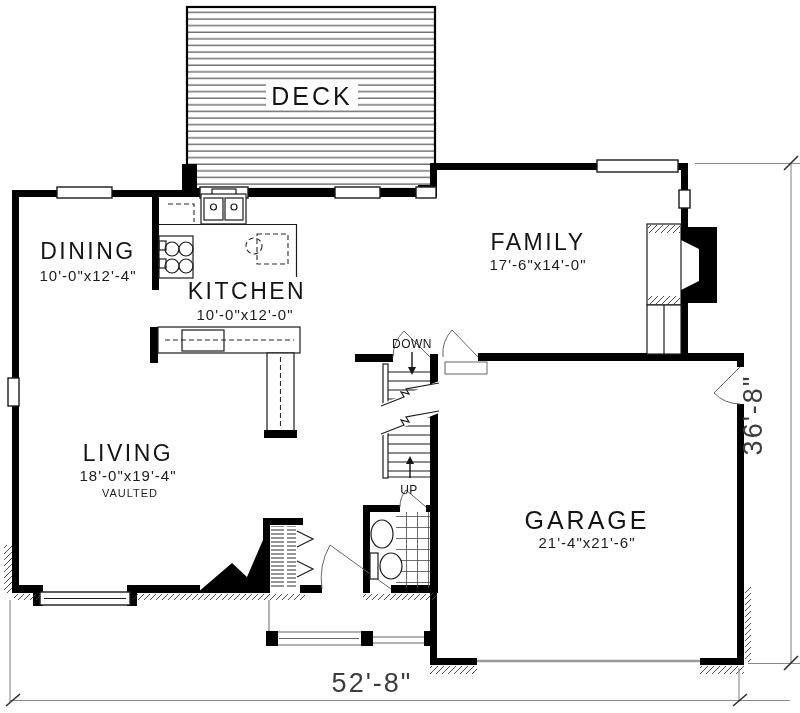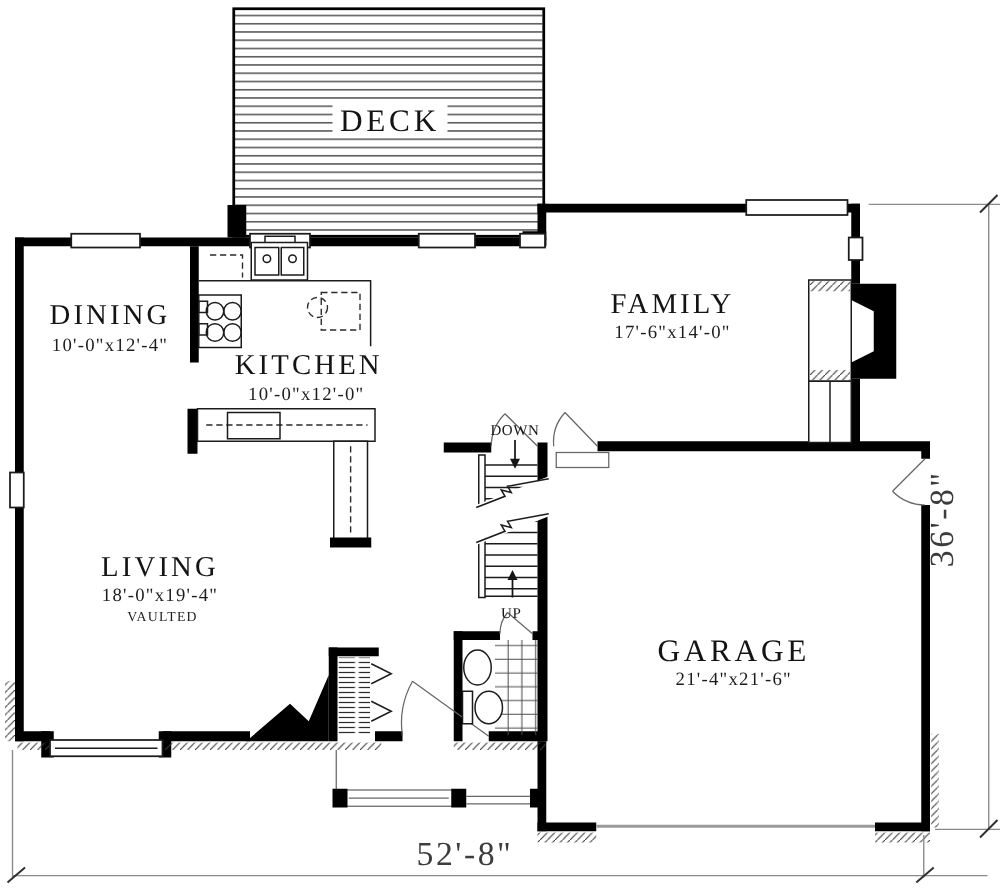--- a/index.html
+++ b/index.html
@@ -1,17 +1,17 @@
 <!DOCTYPE html>
 <html><head>
 <meta charset="utf-8">
 <style>
   html,body{margin:0;padding:0;background:#ffffff;}
   .canvas{position:relative;width:800px;height:713px;background:#fff;overflow:hidden;
-          font-family:Liberation Serif, serif;}
+          font-family:Liberation Sans, sans-serif;}
   svg{position:absolute;left:0;top:0;}
   text{text-anchor:middle;fill:#141414;}
   .t-room{font-size:23px;letter-spacing:2.5px;font-weight:500;}
   .t-room-lg{font-size:25px;letter-spacing:3px;font-weight:500;}
   .t-dims{font-size:15px;letter-spacing:1px;fill:#1c1c1c;}
   .t-note{font-size:11px;letter-spacing:1px;fill:#1c1c1c;}
   .t-stair{font-size:12px;letter-spacing:.5px;fill:#161616;}
   .t-dim-label{font-size:27px;letter-spacing:2px;fill:#3c3c3c;}
   .wall{fill:#000;stroke:none;}
   .thin{stroke:#1b1b1b;stroke-width:1.2;fill:none;}

